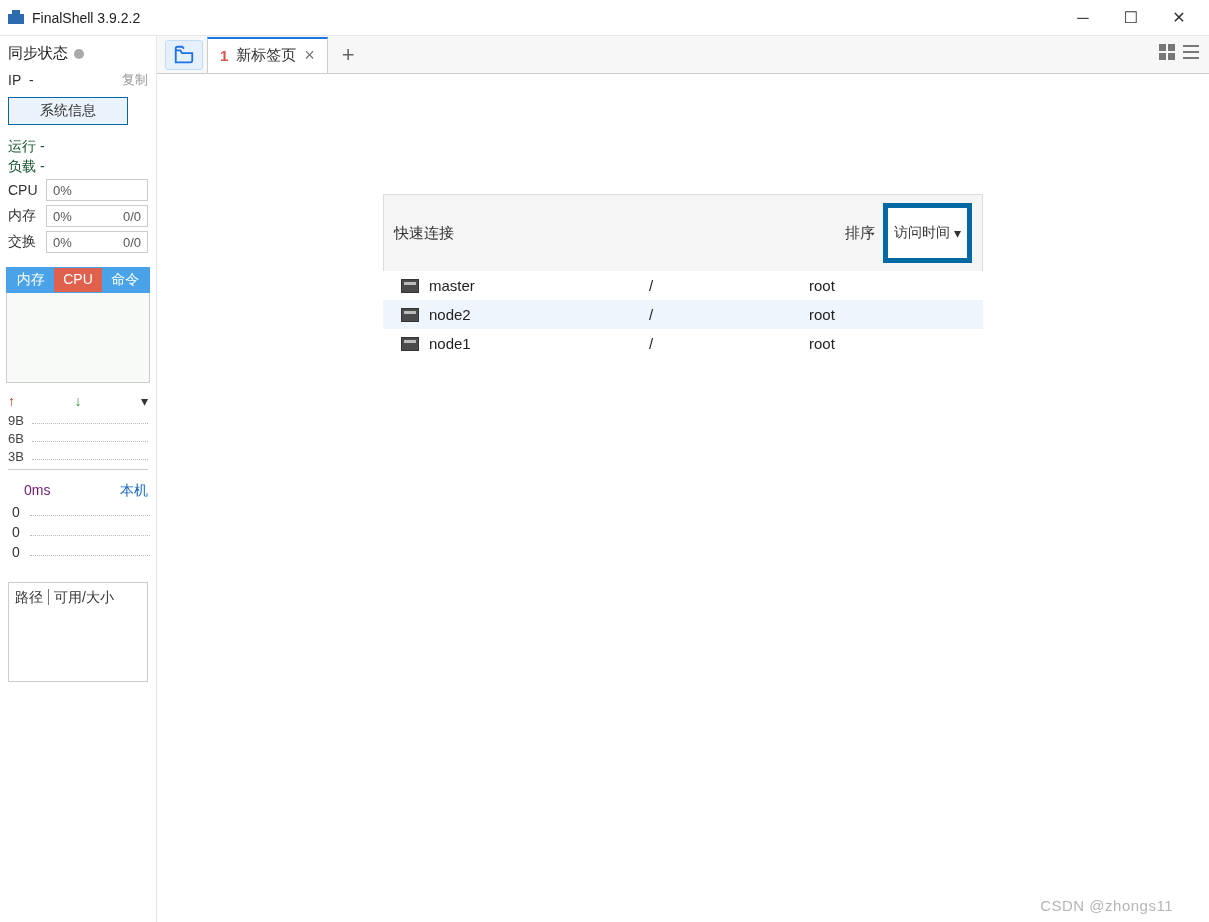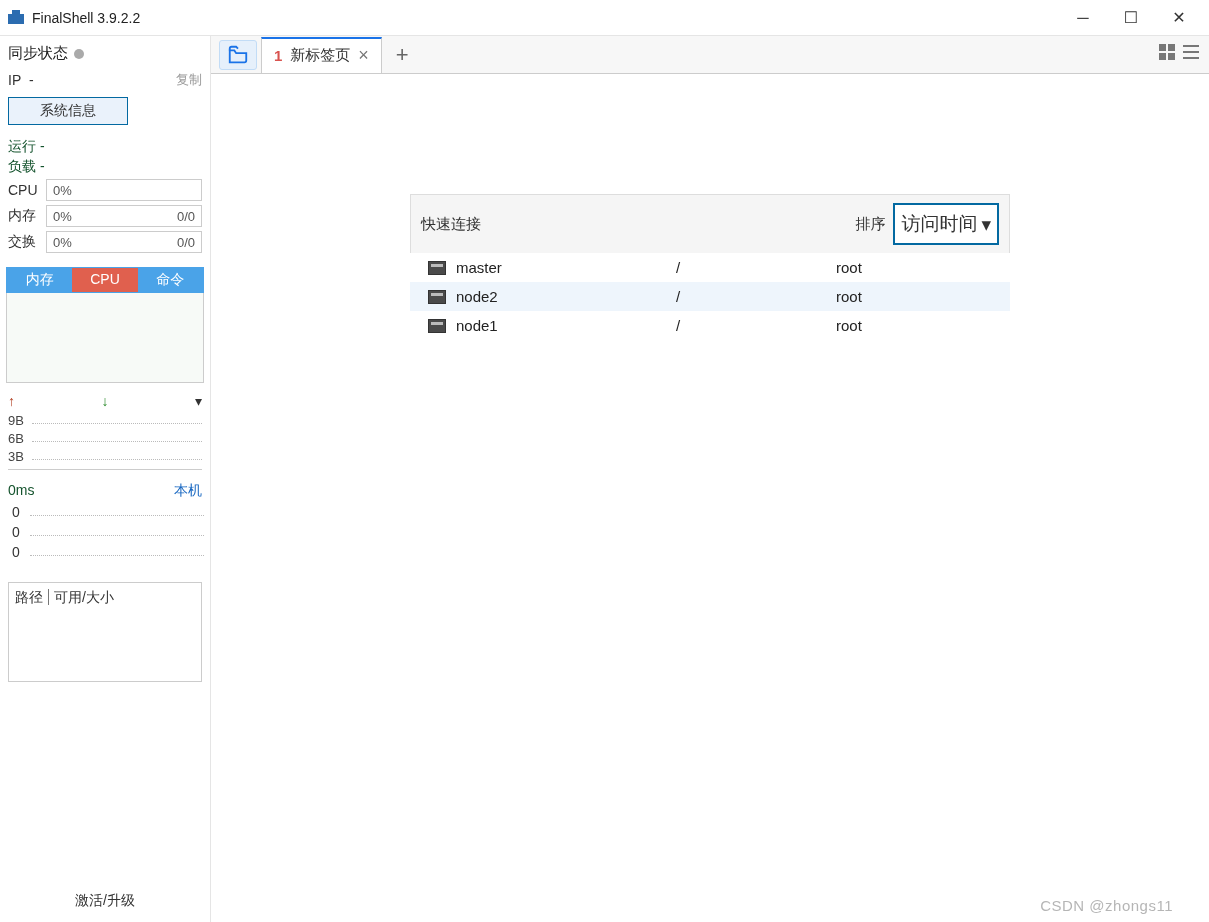--- a/index.html
+++ b/index.html
@@ -7,21 +7,21 @@
 
 
 .titlebar { height: 36px; display: flex; align-items: center; padding: 4px 8px; border-bottom: 1px solid #e5e5e5; }
 .titlebar .app-icon { width: 16px; height: 16px; margin-right: 8px; }
 .titlebar .title { flex: 1; font-size: 14px; color: #222; }
 .win-controls { display: flex; gap: 28px; padding-right: 12px; }
 .win-controls span { cursor: pointer; color: #333; font-size: 16px; line-height: 16px; width: 20px; text-align: center; }
 
 
 .main { display: flex; height: calc(100% - 36px); }
-.sidebar { width: 211px; border-right: 1px solid #e5e5e5; padding: 6px 6px 8px 6px; display: flex; flex-direction: column; font-size: 14px; }
+.sidebar { width: 157px; border-right: 1px solid #e5e5e5; padding: 6px 6px 8px 6px; display: flex; flex-direction: column; font-size: 14px; }
 .content { flex: 1; display: flex; flex-direction: column; position: relative; }
 
 
 .sync-row { display: flex; align-items: center; gap: 6px; font-size: 15px; color: #222; margin: 2px 2px 6px 2px; }
 .sync-dot { width: 10px; height: 10px; border-radius: 50%; background: #aaa; display: inline-block; }
 .ip-row { display: flex; align-items: center; justify-content: space-between; font-size: 14px; color: #333; margin: 2px 2px 8px 2px; }
 .ip-row .copy { color: #999; font-size: 13px; cursor: pointer; }
 .sysinfo-btn { width: 120px; height: 28px; border: 1px solid #0369a1; background: #eaf2fb; color: #333; font-size: 14px; cursor: pointer; margin: 0 0 12px 2px; }
 .stat-line { font-size: 14px; color: #14532d; margin: 1px 2px; }
 .meter-row { display: flex; align-items: center; gap: 4px; font-size: 14px; margin: 2px 2px; }
@@ -33,21 +33,21 @@
 .chart-area { height: 90px; background: #f7faf7; border: 1px solid #ccc; border-top: none; }
 .arrows-row { display: flex; align-items: center; justify-content: space-between; margin-top: 10px; padding: 0 2px; font-size: 14px; }
 .arrows-row .up { color: #b03a1c; font-weight: bold; }
 .arrows-row .down { color: #2b8a2b; font-weight: bold; }
 .arrows-row .arrow-right { color: #333; }
 .graph-lines { margin: 2px 2px 8px 2px; border-bottom: 1px solid #ccc; padding-bottom: 4px; }
 .graph-lines .row { display: flex; align-items: center; font-size: 13px; color: #444; height: 18px; }
 .graph-lines .row .lbl { width: 24px; }
 .graph-lines .row .dots { flex:1; border-bottom: 1px dotted #bbb; height:1px; margin-top:6px;}
 .ms-row { display: flex; justify-content: space-between; font-size: 14px; margin: 4px 2px 2px 2px; }
-.ms-row .ms { color: #14532d; }
+.ms-row .ms { color: #701a75; margin-left: 16px; }
 .ms-row .local { color: #1565c0; }
 .zero-lines .row { display: flex; align-items: center; font-size: 14px; color: #333; height: 20px; padding-left: 6px; }
 .zero-lines .row .dots { flex:1; border-bottom: 1px dotted #bbb; height:1px; margin-left:10px; margin-top:6px;}
 .path-box { border: 1px solid #ccc; margin: 20px 2px 0 2px; height: 100px; padding: 6px; font-size: 14px; }
 .path-box .hdr { display:flex; gap: 1px; color:#333; }
 .path-box .hdr .sep { border-left:1px solid #777; height:16px; margin: 0 4px;}
 .activate { margin-top: auto; text-align: center; font-size: 14px; color: #333; padding: 8px 0 4px 0; cursor: pointer; }
 
 
 .tabbar { height: 38px; display: flex; align-items: center; border-bottom: 1px solid #ccc; background: #f7f7f7; padding-left: 8px; }
@@ -56,21 +56,21 @@
 .tab-item .num { color: #d9534f; font-weight: bold; }
 .tab-item .close { color: #777; font-size: 18px; cursor: pointer; }
 .add-tab { color: #666; font-size: 22px; cursor: pointer; padding: 0 10px; }
 .tabbar-right { margin-left: auto; display: flex; gap: 8px; padding-right: 10px; color: #666; }
 .tabbar-right span { cursor: pointer; font-size: 18px; }
 
 
 .quick-panel { width: 600px; margin: 120px auto 0 auto; }
 .quick-header { display: flex; align-items: center; justify-content: space-between; background: #f5f5f5; padding: 8px 10px; border: 1px solid #ddd; border-bottom: none; font-size: 15px; }
 .quick-header .sort-group { display: flex; align-items: center; gap: 8px; }
-.sort-select { display: inline-flex; align-items: center; border: 2px solid #0369a1; padding: 6px 6px; background: #fff; cursor: pointer; font-size: 19px; gap: 4px; }
+.sort-select { display: inline-flex; align-items: center; border: 5px solid #0369a1; padding: 16px 6px; background: #fff; cursor: pointer; font-size: 14px; gap: 4px; }
 .quick-list { border-top: none; }
 .quick-row { display: flex; align-items: center; padding: 6px 18px; font-size: 15px; cursor: pointer; }
 .quick-row.hover { background: #eef5fc; }
 .quick-row .icon { width: 18px; height: 14px; background: #4a4a4a; border: 1px solid #333; margin-right: 10px; display:inline-flex; align-items:flex-start; }
 .quick-row .icon::before { content:""; display:block; width:12px; height:3px; background:#bbb; margin:2px 0 0 2px; }
 .quick-row .name { width: 220px; color: #222; }
 .quick-row .path { width: 160px; color: #222; }
 .quick-row .user { color: #222; }
 
 
@@ -176,21 +176,20 @@
     </div>
 
     <div class="path-box">
       <div class="hdr">
         <span>路径</span>
         <span class="sep"></span>
         <span>可用/大小</span>
       </div>
     </div>
 
-    <div class="activate">激活/升级</div>
   </div>
 
   <div class="content">
     <div class="tabbar">
       <div class="folder-btn">
         <svg viewBox="0 0 24 24" width="22" height="22" fill="none" stroke="#1a73e8" stroke-width="2">
             <path d="M3 7h5l2 3h11v8a2 2 0 0 1-2 2H3z"></path>
             <path d="M3 7V5a2 2 0 0 1 2-2h5l2 2"></path>
           </svg>
       </div>

